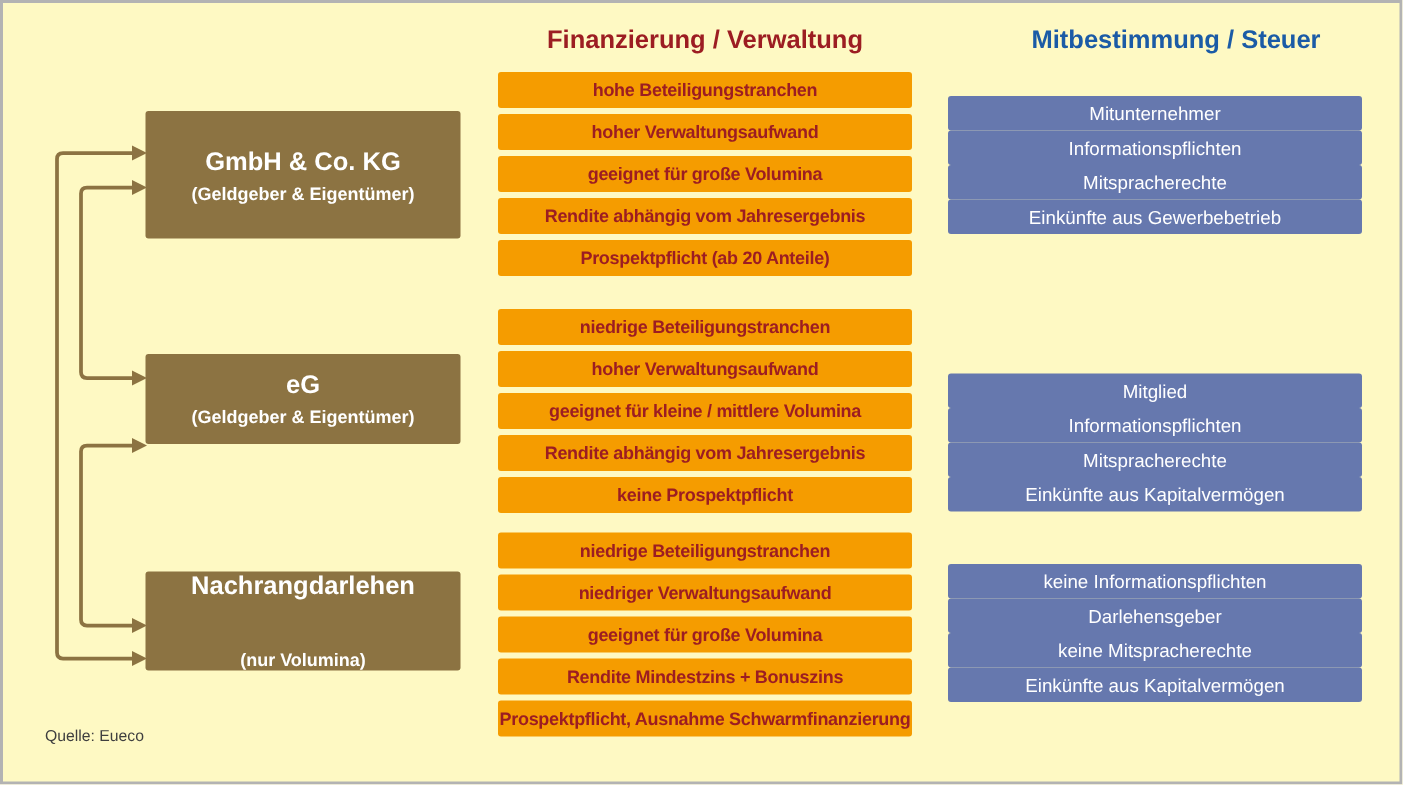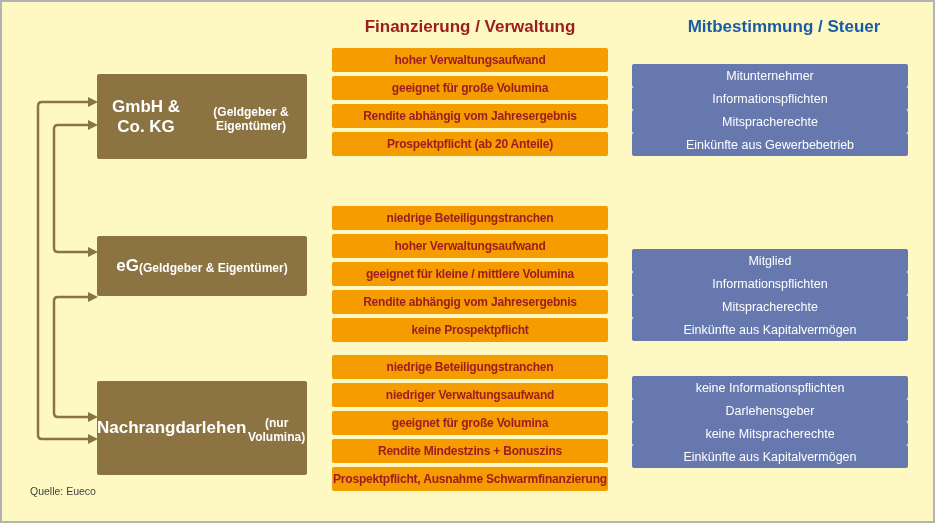--- a/index.html
+++ b/index.html
@@ -28,21 +28,21 @@
   .finance-header { left: 330px; color: var(--header_red); }
   .tax-header     { left: 644px; color: var(--header_blue); }
 
   .entity {
     position: absolute;
     left: 95px;
     width: 210px;
     background: var(--brown);
     color: #ffffff;
     display: flex;
-    flex-direction: row;
+    flex-direction: column;
     align-items: center;
     justify-content: center;
     text-align: center;
     border-radius: 2px;
   }
   .entity-title { font-size: 17px; font-weight: bold; }
   .entity-sub   { font-size: 12px; font-weight: bold; margin-top: 4px; }
 
   .orange-group, .blue-group { position: absolute; width: 276px; }
   .orange-group { left: 330px; }
@@ -107,26 +107,27 @@
   <div class="col-header tax-header">Mitbestimmung / Steuer</div>
 
   <div class="entity" style="top:72px;height:85px;">
     <div class="entity-title">GmbH &amp; Co. KG</div>
     <div class="entity-sub">(Geldgeber &amp; Eigentümer)</div>
   </div>
   <div class="entity" style="top:234px;height:60px;">
     <div class="entity-title">eG</div>
     <div class="entity-sub">(Geldgeber &amp; Eigentümer)</div>
   </div>
-  <div class="entity" style="top:379px;height:94px;">
+  <div class="entity" style="top:379px;height:66px;justify-content:space-between;">
     <div class="entity-title">Nachrangdarlehen</div>
     <div class="entity-sub">(nur Volumina)</div>
   </div>
 
   <div class="orange-group" style="top:46px;">
+    <div class="row orange-row">hohe Beteiligungstranchen</div>
     <div class="row orange-row">hoher Verwaltungsaufwand</div>
     <div class="row orange-row">geeignet für große Volumina</div>
     <div class="row orange-row">Rendite abhängig vom Jahresergebnis</div>
     <div class="row orange-row">Prospektpflicht (ab 20 Anteile)</div>
   </div>
   <div class="orange-group" style="top:204px;">
     <div class="row orange-row">niedrige Beteiligungstranchen</div>
     <div class="row orange-row">hoher Verwaltungsaufwand</div>
     <div class="row orange-row">geeignet für kleine / mittlere Volumina</div>
     <div class="row orange-row">Rendite abhängig vom Jahresergebnis</div>

